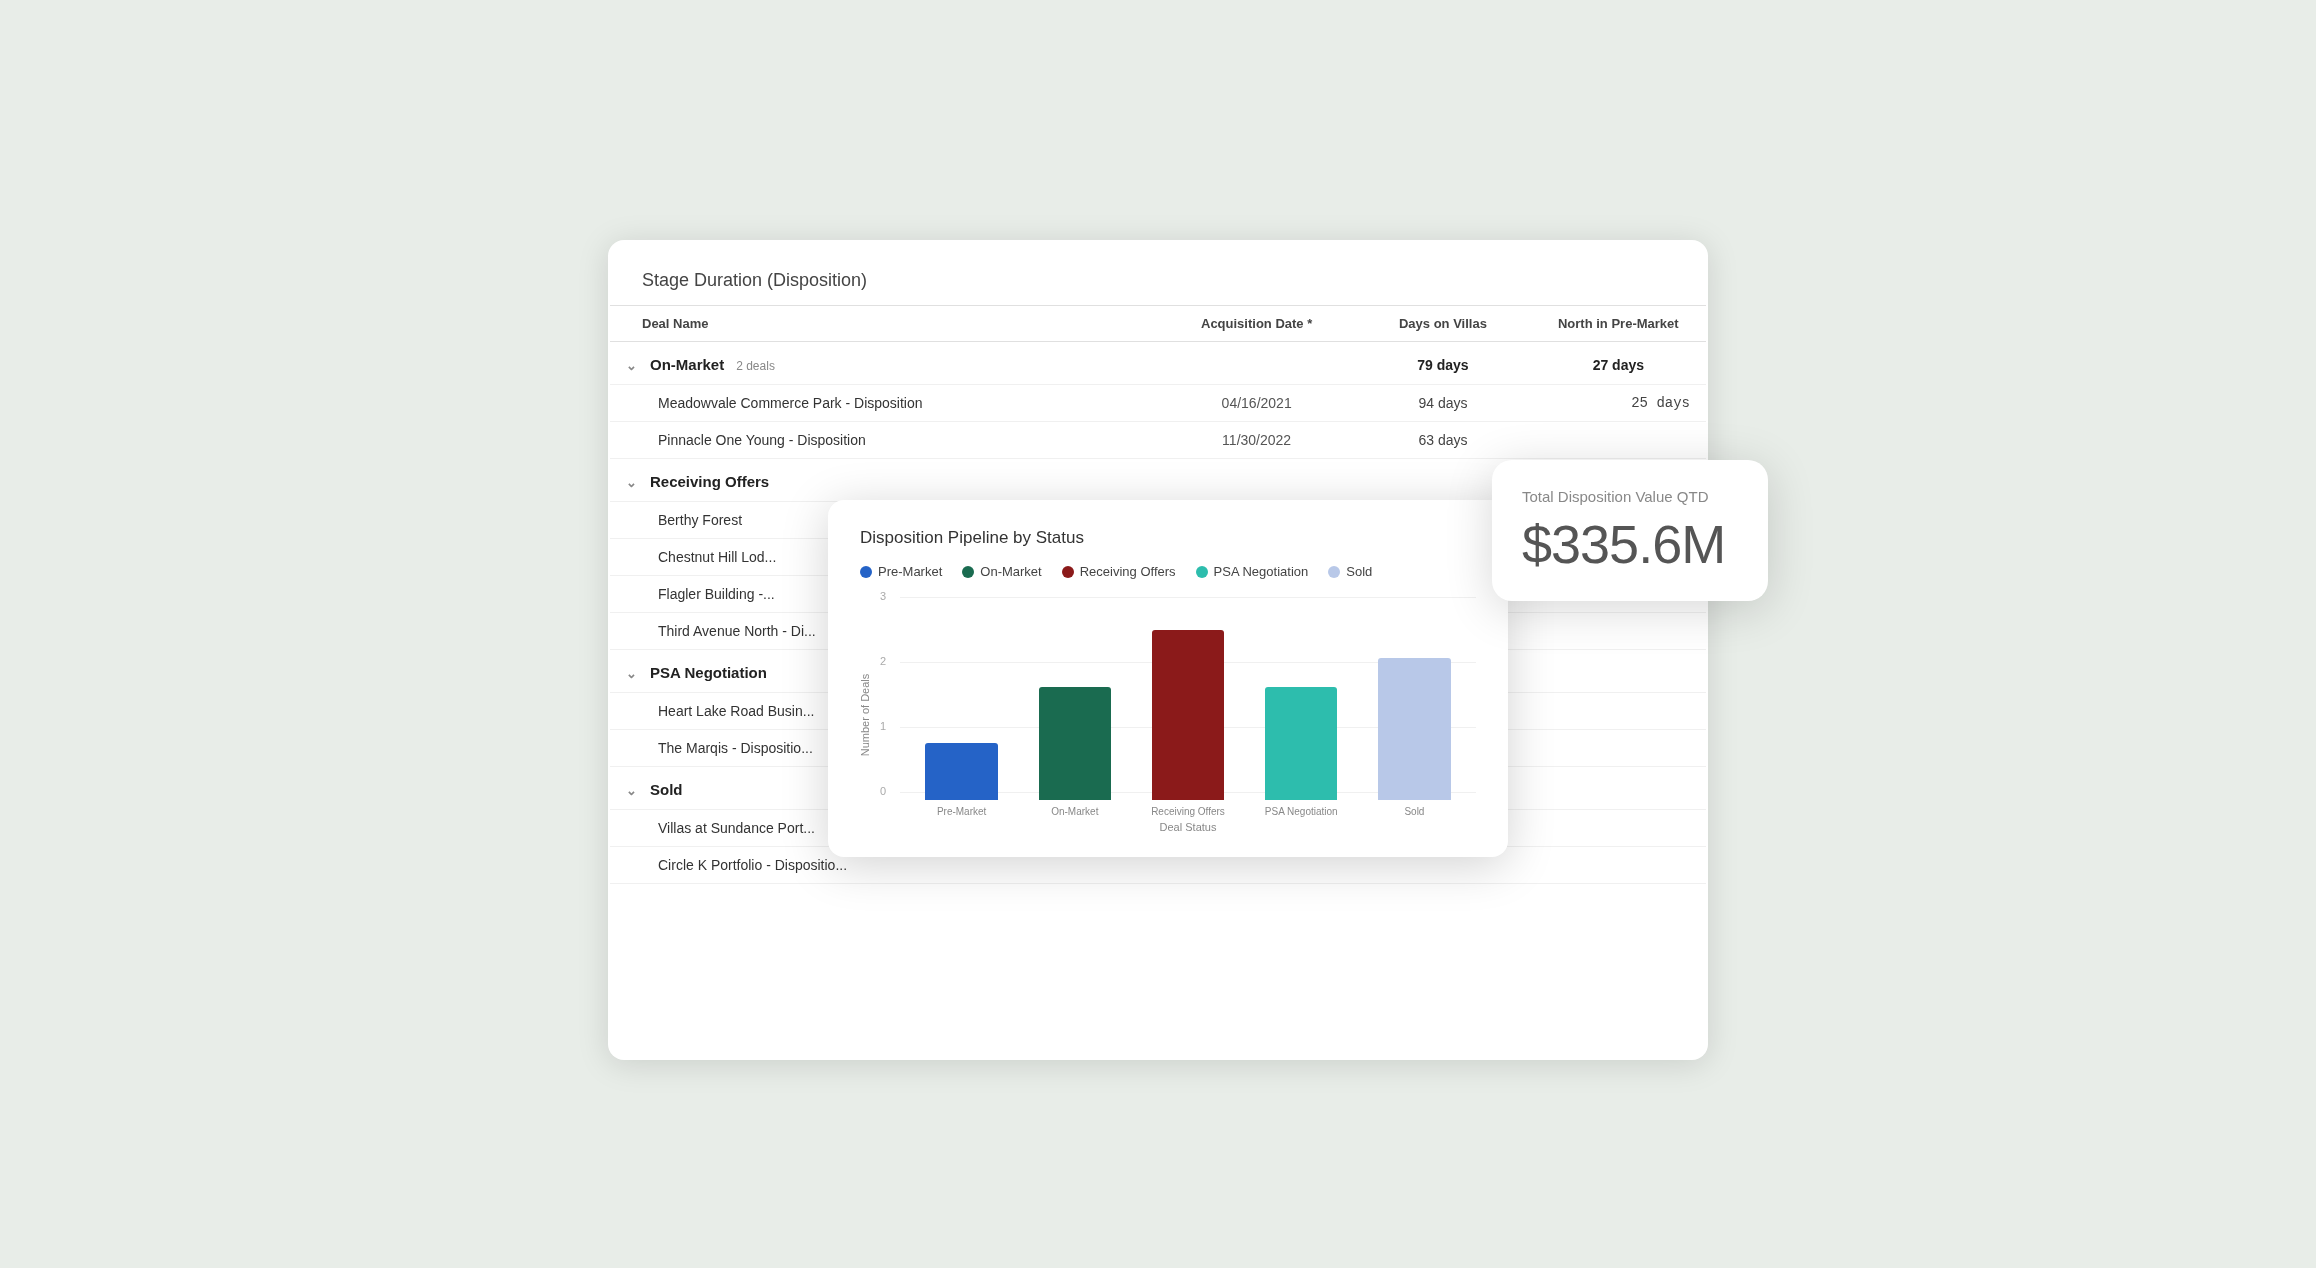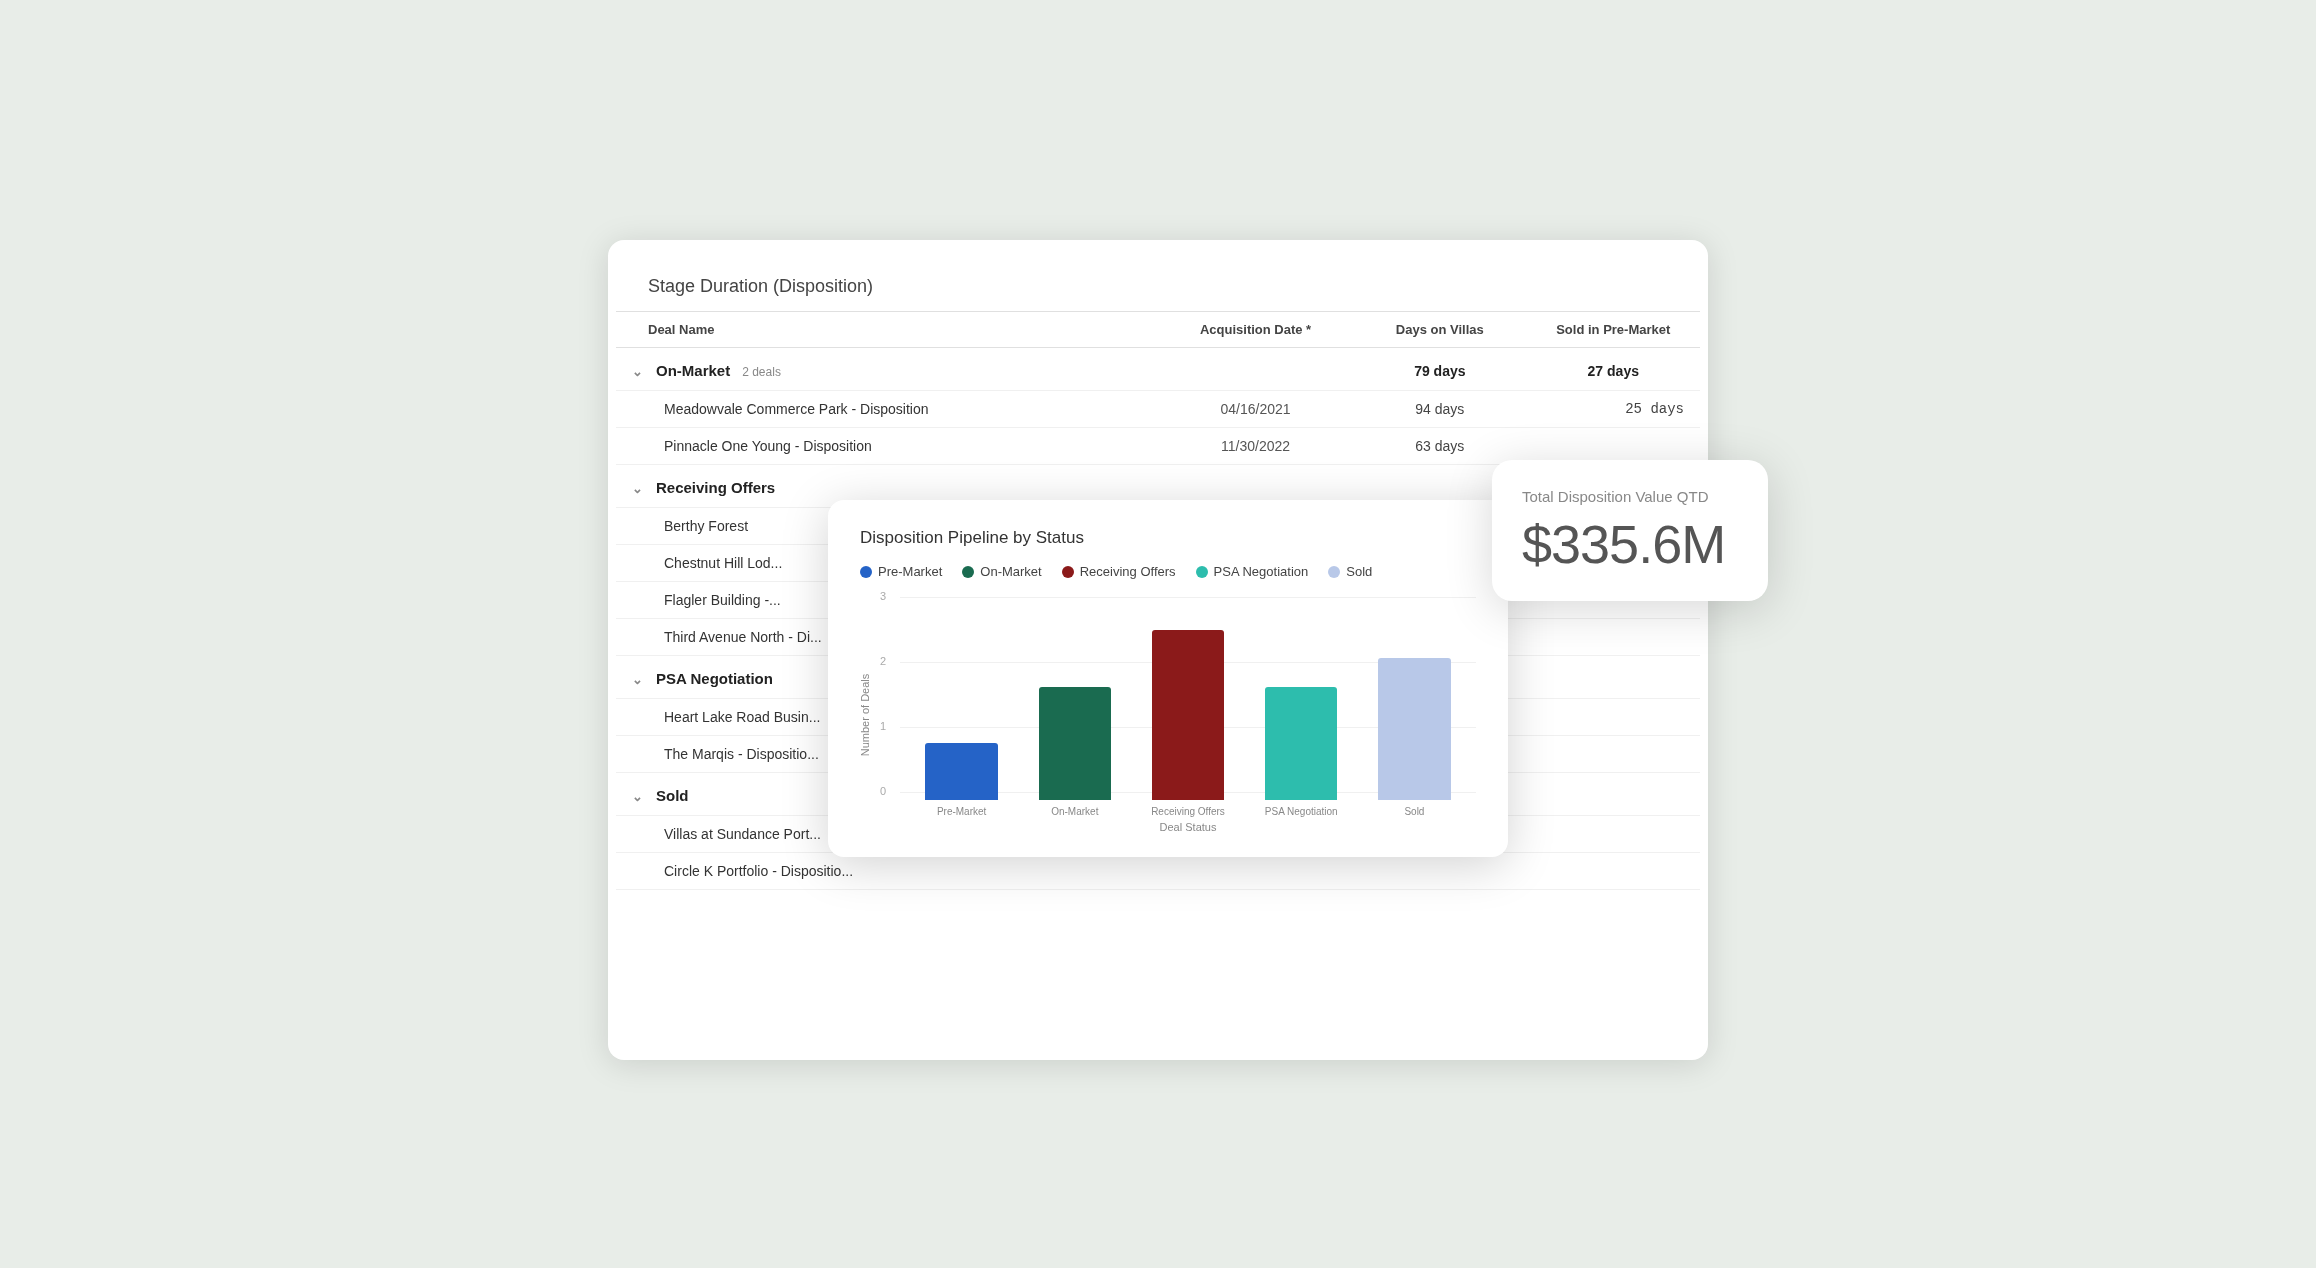--- a/index.html
+++ b/index.html
@@ -14,21 +14,21 @@
     }
 
     .main-card {
       background: #fff;
       border-radius: 16px;
       box-shadow: 0 4px 32px rgba(0,0,0,0.13);
       width: 1100px;
       min-height: 820px;
       position: relative;
       overflow: visible;
-      padding: 8px;
+      padding: 2px;
       margin-top: 32px;
     }
 
     
     .card-title {
       font-size: 18px;
       color: #444;
       font-weight: 400;
       padding: 28px 32px 14px 32px;
     }
@@ -258,21 +258,21 @@
         <th style="width:50%">
           <span>Deal Name</span>
         </th>
         <th style="width:18%; text-align:center">
           <span>Acquisition Date *</span>
         </th>
         <th style="width:16%; text-align:center">
           <span>Days on Villas</span>
         </th>
         <th style="width:16%; text-align:center">
-          <span>Sold in Pre-Market</span>
+          <span>North in Pre-Market</span>
         </th>
       </tr>
     </thead>
     <tbody id="table-body">
     <tr class="group-row">
           <td><span class="chevron">⌄</span><strong>On-Market</strong><span class="deal-count">2 deals</span></td>
           <td style="text-align: center;"></td>
           <td class="right bold-days" style="text-align: center; font-weight: 700;">79 days</td>
           <td class="right bold-days" style="text-align: center; font-weight: 700;">27 days</td>
         </tr>

